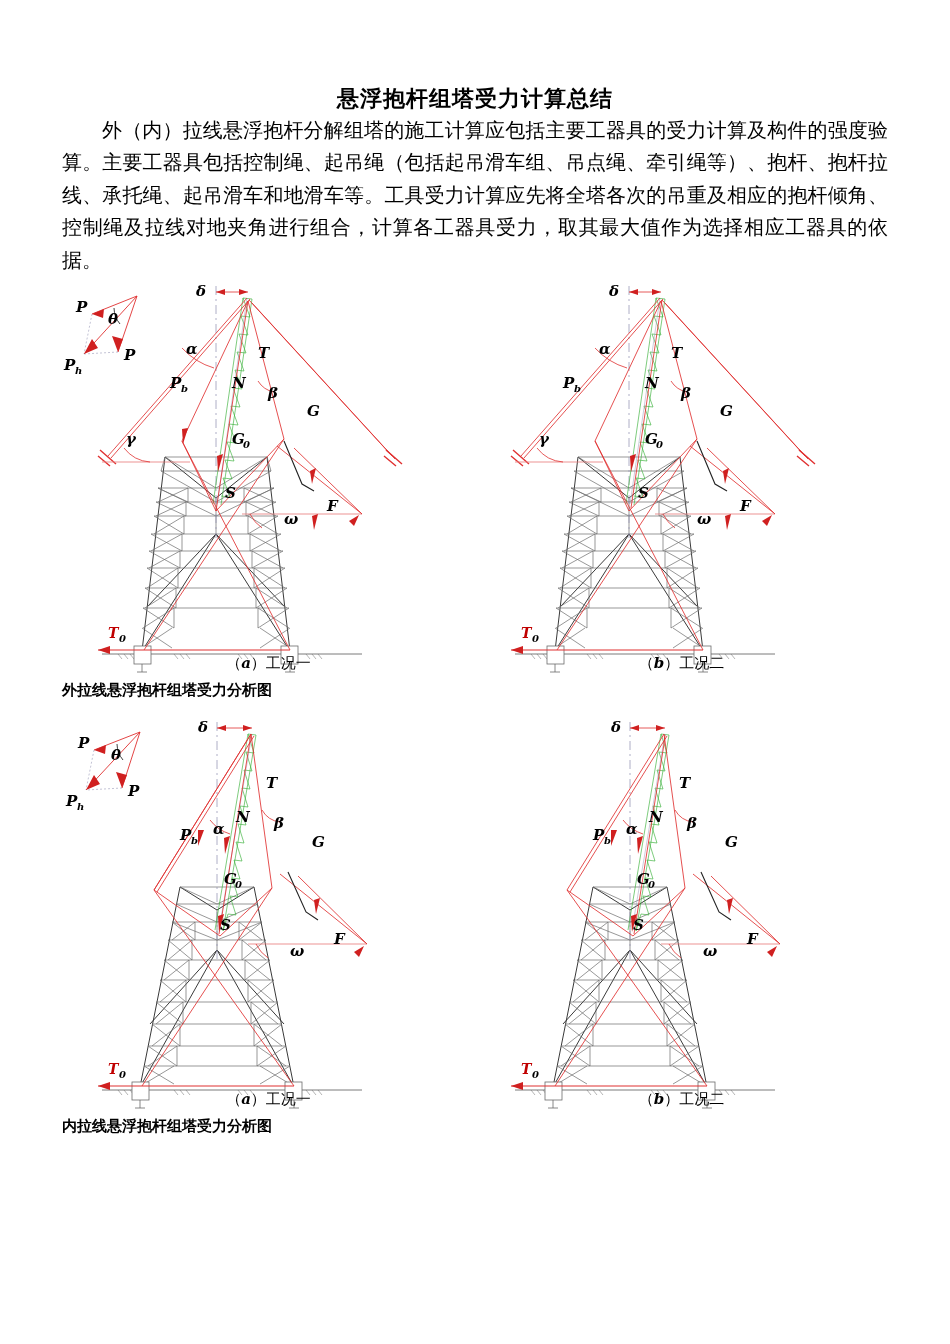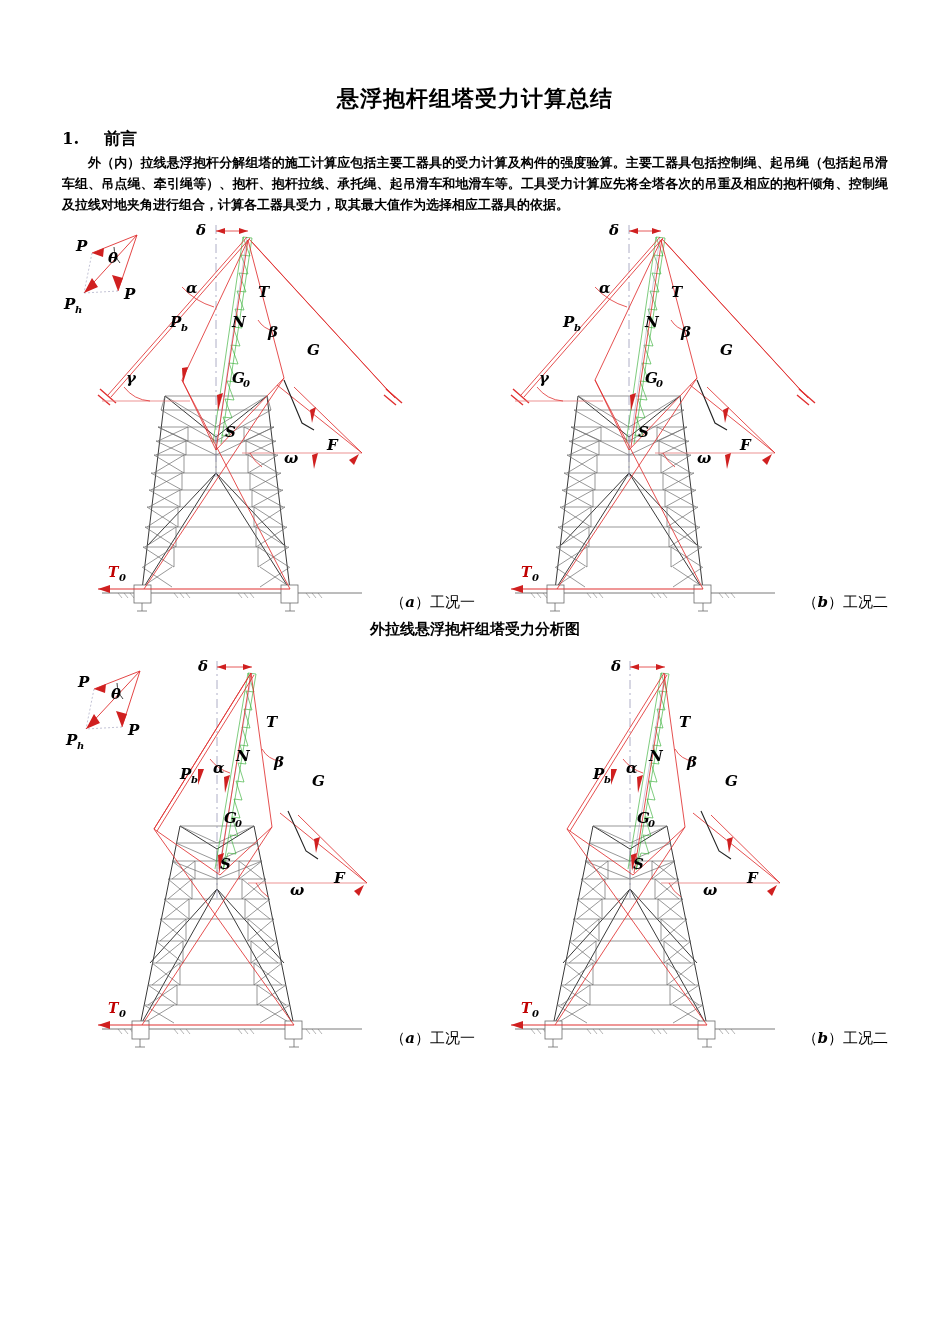--- a/index.html
+++ b/index.html
@@ -42,27 +42,26 @@
     font-weight: bold;
     margin-top: 14px;
     margin-bottom: 2px;
     font-family: "DejaVu Serif", "Liberation Serif", serif;
   }
   .section-head .num {
     display: inline-block;
     width: 42px;
   }
   p.body-par {
-    font-size: 13px;
+    font-size: 20px;
     line-height: 1.62;
     margin: 0;
     text-align: justify;
     text-indent: 2em;
     font-family: "DejaVu Serif", "Liberation Serif", serif;
-    font-weight: bold;
   }
 
   
   .fig-block { position: relative; width: 826px; }
   .fig-row {
     position: relative;
     width: 826px;
     height: 405px;
   }
   .fig-cell {
@@ -71,28 +70,27 @@
     width: 413px;
     height: 405px;
   }
   .fig-cell.left  { left: 0; }
   .fig-cell.right { left: 413px; }
   .fig-cell svg { display: block; }
 
   .subcap {
     position: absolute;
     width: 413px;
-    text-align: right;
+    text-align: center;
     font-size: 15px;
     font-family: "DejaVu Serif", "Liberation Serif", serif;
   }
   .subcap .it { font-style: italic; font-weight: bold; }
   .figcap {
     width: 826px;
-    text-align: center;
     font-size: 15px;
     font-weight: bold;
     font-family: Liberation Sans, sans-serif;
   }
 
   
   text.lbl {
     font-family: "DejaVu Serif", "Liberation Serif", serif;
     font-style: italic;
     font-weight: bold;
@@ -115,23 +113,20 @@
   }
 </style>
 </head>
 <body>
 
 <div class="page">
   <div class="content">
 
     <h1 class="doc-title">悬浮抱杆组塔受力计算总结</h1>
 
-    <div class="section-head">
-      <span class="num">1.</span><span>前言</span>
-    </div>
     <p class="body-par">外（内）拉线悬浮抱杆分解组塔的施工计算应包括主要工器具的受力计算及构件的强度验算。主要工器具包括控制绳、起吊绳（包括起吊滑车组、吊点绳、牵引绳等）、抱杆、抱杆拉线、承托绳、起吊滑车和地滑车等。工具受力计算应先将全塔各次的吊重及相应的抱杆倾角、控制绳及拉线对地夹角进行组合，计算各工器具受力，取其最大值作为选择相应工器具的依据。</p>
 
 
     <div class="fig-block">
       <div class="fig-row">
 
         <div class="fig-cell left">
           <svg width="413" height="400" viewBox="0 0 413 400">
             <g stroke="#6b6b6b" fill="none" stroke-width="0.7">
 
@@ -760,16 +755,17 @@
           </svg>
         </div>
 
         <div class="subcap" style="left:0; top:378px;">
           （<span class="it">a</span>）<span>工况一</span>
         </div>
         <div class="subcap" style="left:413px; top:378px;">
           （<span class="it">b</span>）<span>工况二</span>
         </div>
       </div>
+      <div class="figcap">内拉线悬浮抱杆组塔受力分析图</div>
     </div>
 
   </div>
 </div>
 
 </body></html>

